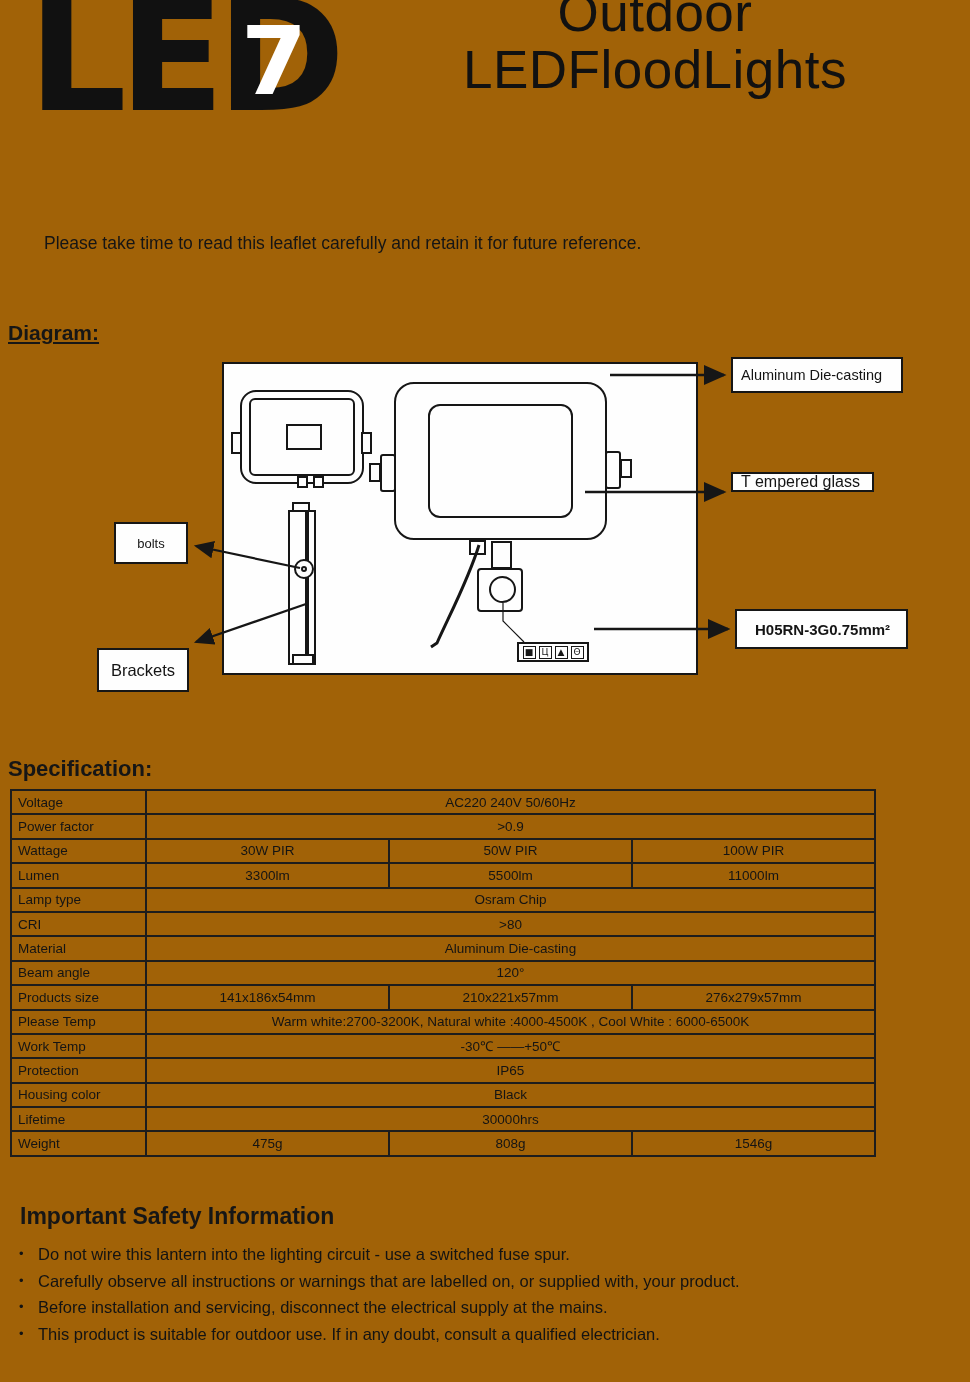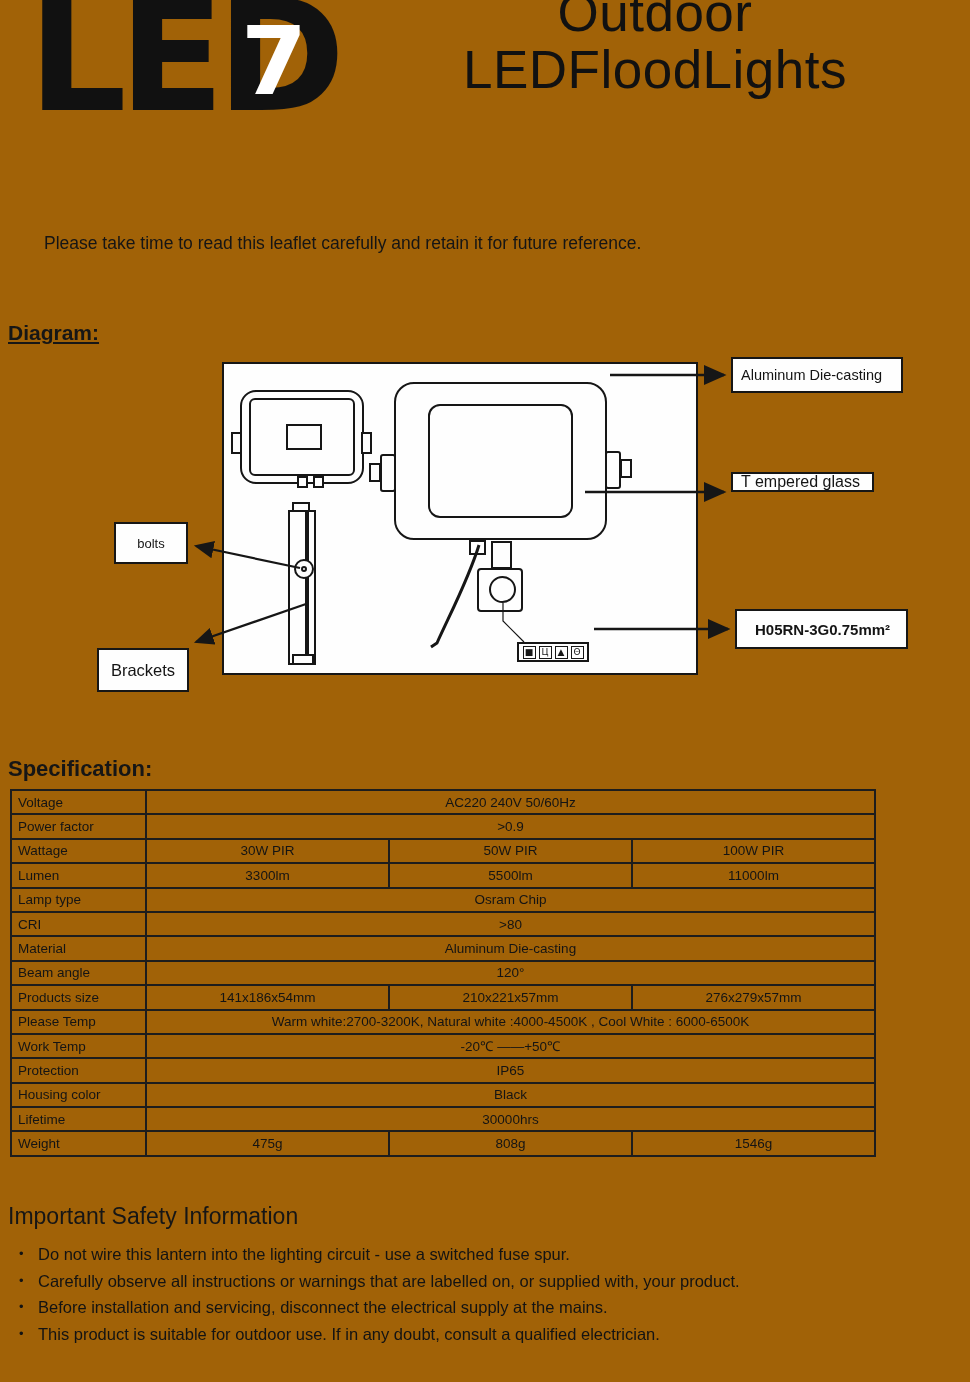--- a/index.html
+++ b/index.html
@@ -16,21 +16,21 @@
     text-align:center; font-size:53px; line-height:1.08; color:#111;
     letter-spacing:0.5px;
   }
   .intro {
     position:absolute; left:44px; top:233px; width:880px;
     font-size:17.5px; color:#151515;
   }
   
   .h-diagram { position:absolute; left:8px; top:321px; font-size:21px; font-weight:bold;text-decoration:underline; }
   .h-spec    { position:absolute; left:8px; top:756px; font-size:22px; font-weight:bold; }
-  .h-safety  { position:absolute; left:8px; top:1203px; font-size:23px; font-weight:normal; }
+  .h-safety  { position:absolute; left:20px; top:1203px; font-size:23px; font-weight:bold; }
   
   .diagram { position:absolute; left:0; top:352px; width:970px; height:335px; }
   .diagram .abs { position:absolute; border:2px solid #161616; background:#fefefe; }
   .main-rect { left:222px; top:10px; width:476px; height:313px; }
   
   .bv-handle { left:240px; top:38px; width:124px; height:94px; border-width:3px; border-radius:16px; }
   .bv-body   { left:249px; top:46px; width:106px; height:78px; border-radius:6px; }
   .bv-label  { left:286px; top:72px; width:36px; height:26px; }
   .bv-knob-l { left:231px; top:80px; width:11px; height:22px; }
   .bv-knob-r { left:361px; top:80px; width:11px; height:22px; }
@@ -211,21 +211,21 @@
         <td class="val">141x186x54mm</td>
         <td class="val">210x221x57mm</td>
         <td class="val">276x279x57mm</td>
       </tr>
       <tr>
         <td class="lbl">Please Temp</td>
         <td class="val" colspan="3">Warm white:2700-3200K, Natural white :4000-4500K , Cool White : 6000-6500K</td>
       </tr>
       <tr>
         <td class="lbl">Work Temp</td>
-        <td class="val" colspan="3">-20℃ ——+50℃</td>
+        <td class="val" colspan="3">-30℃ ——+50℃</td>
       </tr>
       <tr>
         <td class="lbl">Protection</td>
         <td class="val" colspan="3">IP65</td>
       </tr>
       <tr>
         <td class="lbl">Housing color</td>
         <td class="val" colspan="3">Black</td>
       </tr>
       <tr>

